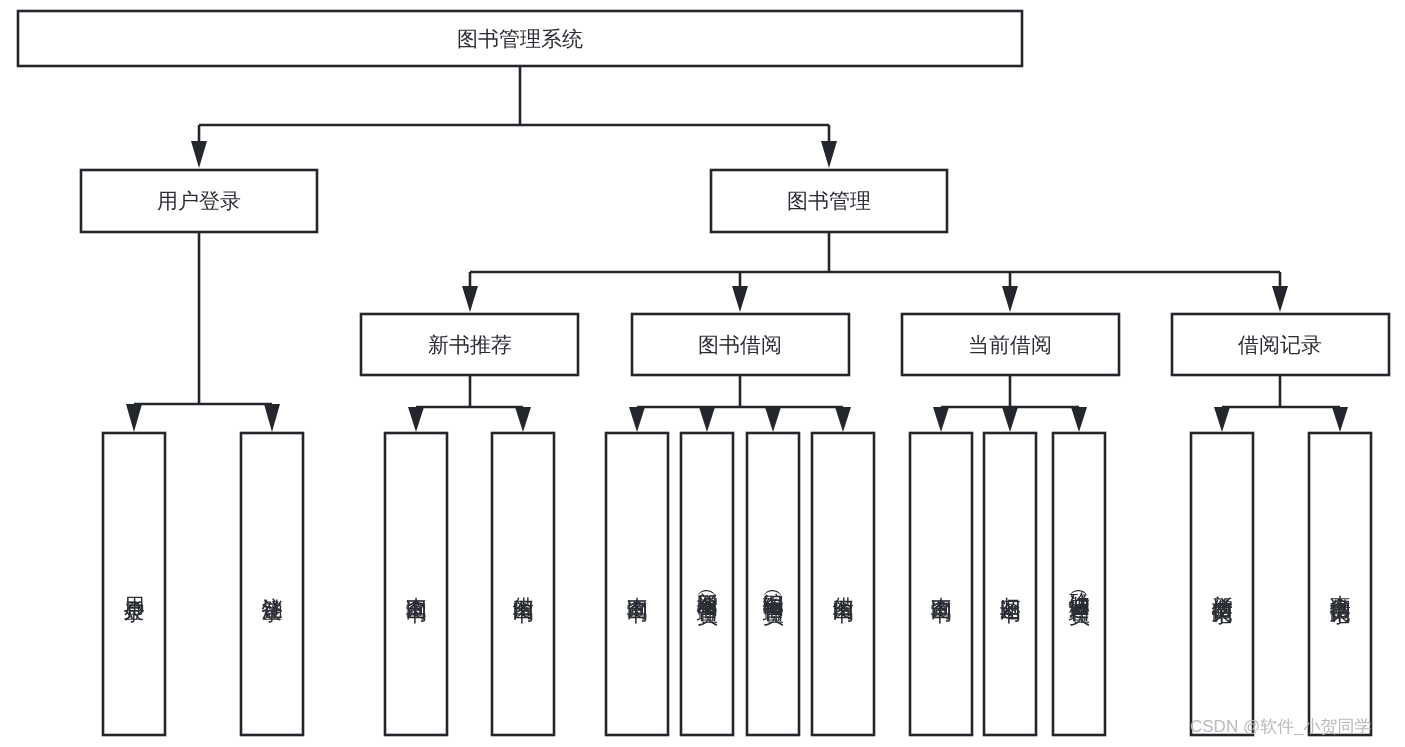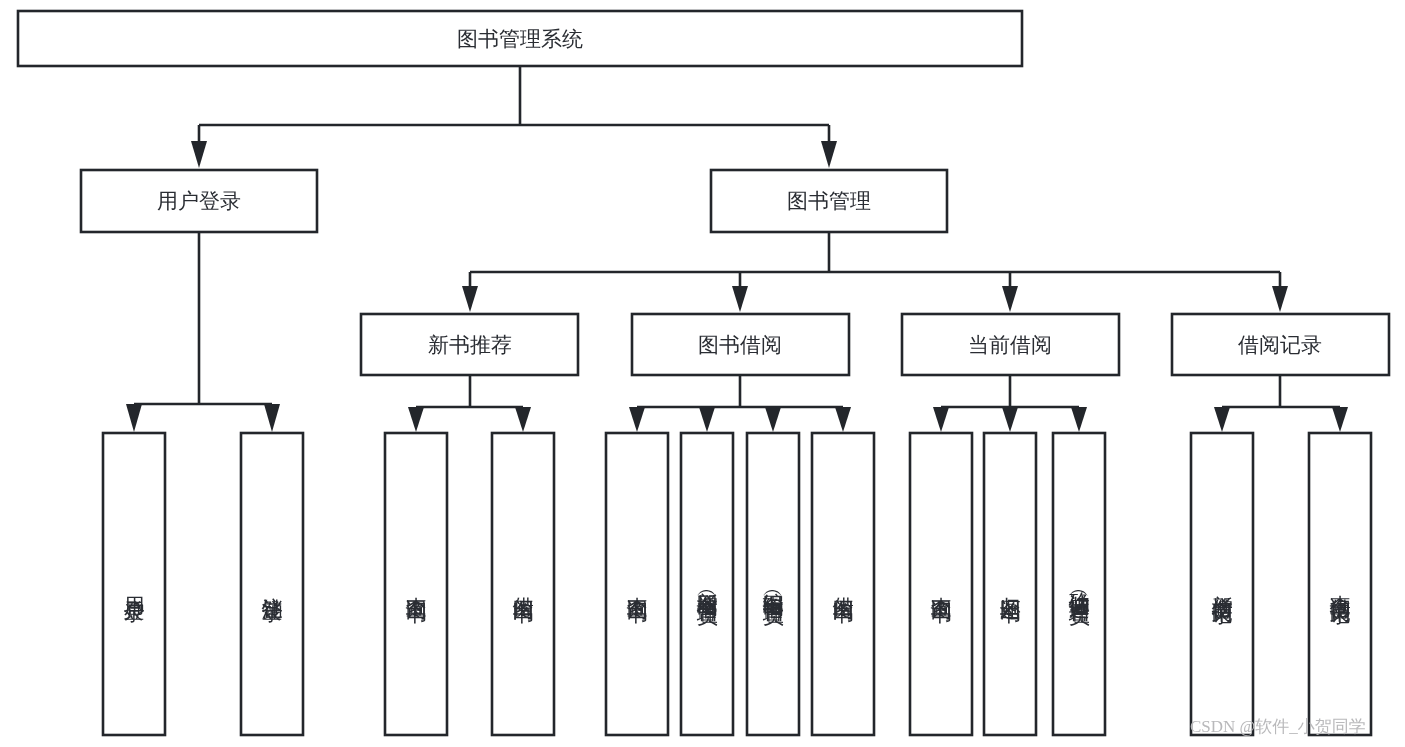--- a/index.html
+++ b/index.html
@@ -59,21 +59,21 @@
     letter-spacing: 2px;
     display: flex;
     align-items: center;
     justify-content: center;
     text-align: center;
     white-space: nowrap;
     pointer-events: none;
   }
   .watermark {
     position: absolute;
-    font-family: Liberation Serif, serif;
+    font-family: Liberation Sans, sans-serif;
     font-size: 17px;
     color: #b9b9bb;
     white-space: nowrap;
     user-select: none;
   }
 </style>
 </head>
 <body>
 
 <div id="diagram-root">

